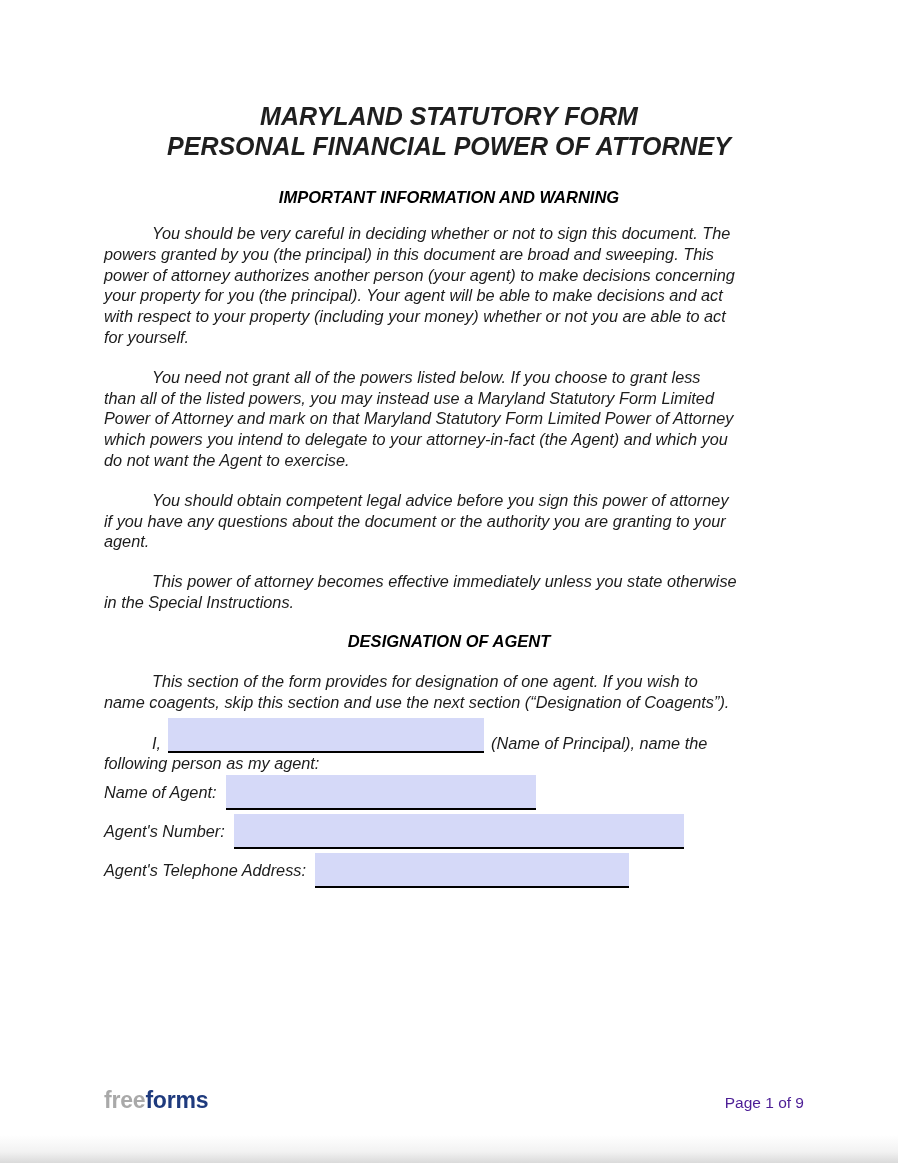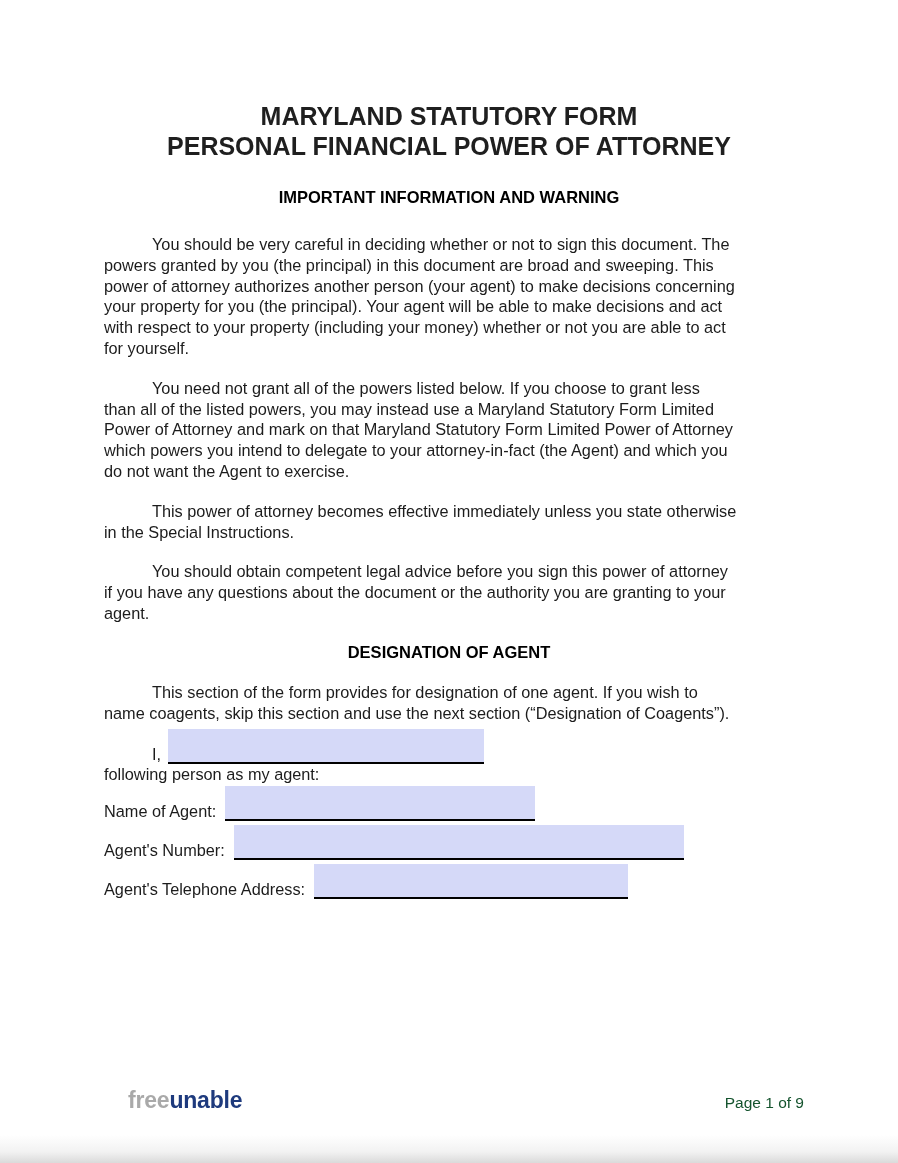--- a/index.html
+++ b/index.html
@@ -11,21 +11,21 @@
   html,body{margin:0;padding:0;background:#ffffff;}
   .page{
     position:relative;
     width:898px;height:1163px;
     background:#ffffff;
     font-family:"Liberation Sans", sans-serif;
     color:#1c1c1c;
     overflow:hidden;
   }
   .content{
-    position:absolute;left:104px;top:0;width:690px;
+    position:absolute;left:104px;top:0;width:690px;font-style:italic;
   }
   .doc-title{
     margin:101px 0 0 0;
     text-align:center;
     font-weight:bold;
     font-size:25px;
     line-height:30px;
     color:#1f1f1f;
     white-space:nowrap;
   }
@@ -40,21 +40,21 @@
   .designation-heading{
     margin-top:18px;
   }
   .para{
     margin:19px 0 0 0;
     font-size:16.3px;
     line-height:20.8px;
     text-indent:48px;
     white-space:nowrap;
   }
-  .para.first{margin-top:27px;}
+  .para.first{margin-top:16px;}
   .intro{margin-top:20px;}
   
   .principal-line1{
     margin-top:6px;
     padding-left:48px;
     display:flex;
     align-items:flex-end;
     gap:7px;
     font-size:16.3px;
     line-height:20.8px;
@@ -70,21 +70,21 @@
     height:35px;
     background:var(--field-highlight);
     border-bottom:2px solid #000000;
   }
   .principal-field{width:316px;}
   .agent-name-field{width:310px;}
   .agent-address-field{width:450px;}
   .agent-phone-field{width:314px;}
   .form-row{
     display:flex;
-    align-items:flex-end;
+    align-items:center;
     margin-top:4px;
   }
   .form-row.first{margin-top:1px;}
   .flabel{
     font-size:16.3px;
     line-height:20.8px;
     padding-right:9px;
     white-space:nowrap;
   }
   
@@ -93,25 +93,25 @@
     left:104px;right:94px;top:1087px;
     display:flex;
     justify-content:space-between;
     align-items:baseline;
   }
   .logo{
     font-size:23px;
     font-weight:bold;
     letter-spacing:-0.2px;
   }
-  .logo-free{color:var(--logo-free-color);margin-left:24px;}
+  .logo-free{color:var(--logo-free-color);}
   .logo-forms{color:var(--logo-forms-color);}
   .page-number{
     font-size:15.5px;
-    color:#14532d;
+    color:#4c1d95;
   }
   .bottom-edge{
     position:absolute;
     left:0;right:0;bottom:0;height:28px;
     background:linear-gradient(to bottom,#ffffff 0%,#f2f2f2 60%,#dadada 100%);
   }
 </style>
 </head>
 <body>
 
@@ -120,31 +120,32 @@
 
     <div class="doc-title">MARYLAND STATUTORY FORM<br>PERSONAL FINANCIAL POWER OF ATTORNEY</div>
 
     <div class="section-heading">IMPORTANT INFORMATION AND WARNING</div>
 
     <p class="para first">You should be very careful in deciding whether or not to sign this document. The<br>powers granted by you (the principal) in this document are broad and sweeping. This<br>power of attorney authorizes another person (your agent) to make decisions concerning<br>your property for you (the principal). Your agent will be able to make decisions and act<br>with respect to your property (including your money) whether or not you are able to act<br>for yourself.</p>
 
 
     <p class="para">You need not grant all of the powers listed below. If you choose to grant less<br>than all of the listed powers, you may instead use a Maryland Statutory Form Limited<br>Power of Attorney and mark on that Maryland Statutory Form Limited Power of Attorney<br>which powers you intend to delegate to your attorney-in-fact (the Agent) and which you<br>do not want the Agent to exercise.</p>
 
+    <p class="para">You should obtain competent legal advice before you sign this power of attorney<br>if you have any questions about the document or the authority you are granting to your<br>agent.</p>
+
     <p class="para">This power of attorney becomes effective immediately unless you state otherwise<br>in the Special Instructions.</p>
-
-    <p class="para">You should obtain competent legal advice before you sign this power of attorney<br>if you have any questions about the document or the authority you are granting to your<br>agent.</p>
 
     <div class="section-heading designation-heading">DESIGNATION OF AGENT</div>
 
     <p class="para intro">This section of the form provides for designation of one agent. If you wish to<br>name coagents, skip this section and use the next section (“Designation of Coagents”).</p>
 
     <div class="principal-line1">
       <span>I,</span>
       <span class="field principal-field"></span>
+      <span>(Name of Principal), name the</span>
     </div>
     <div class="principal-line2">following person as my agent:</div>
 
     <div class="form-row first">
       <span class="flabel">Name of Agent:</span>
       <span class="field agent-name-field"></span>
     </div>
 
     <div class="form-row">
       <span class="flabel">Agent's Number:</span>
@@ -153,19 +154,19 @@
 
     <div class="form-row">
       <span class="flabel">Agent's Telephone Address:</span>
       <span class="field agent-phone-field"></span>
     </div>
 
   </div>
 
   <div class="footer">
     <div class="logo">
-      <span class="logo-free">free</span><span class="logo-forms">unable</span>
+      <span class="logo-free">free</span><span class="logo-forms">forms</span>
     </div>
     <div class="page-number">Page 1 of 9</div>
   </div>
 
   <div class="bottom-edge"></div>
 </div>
 
 </body></html>

